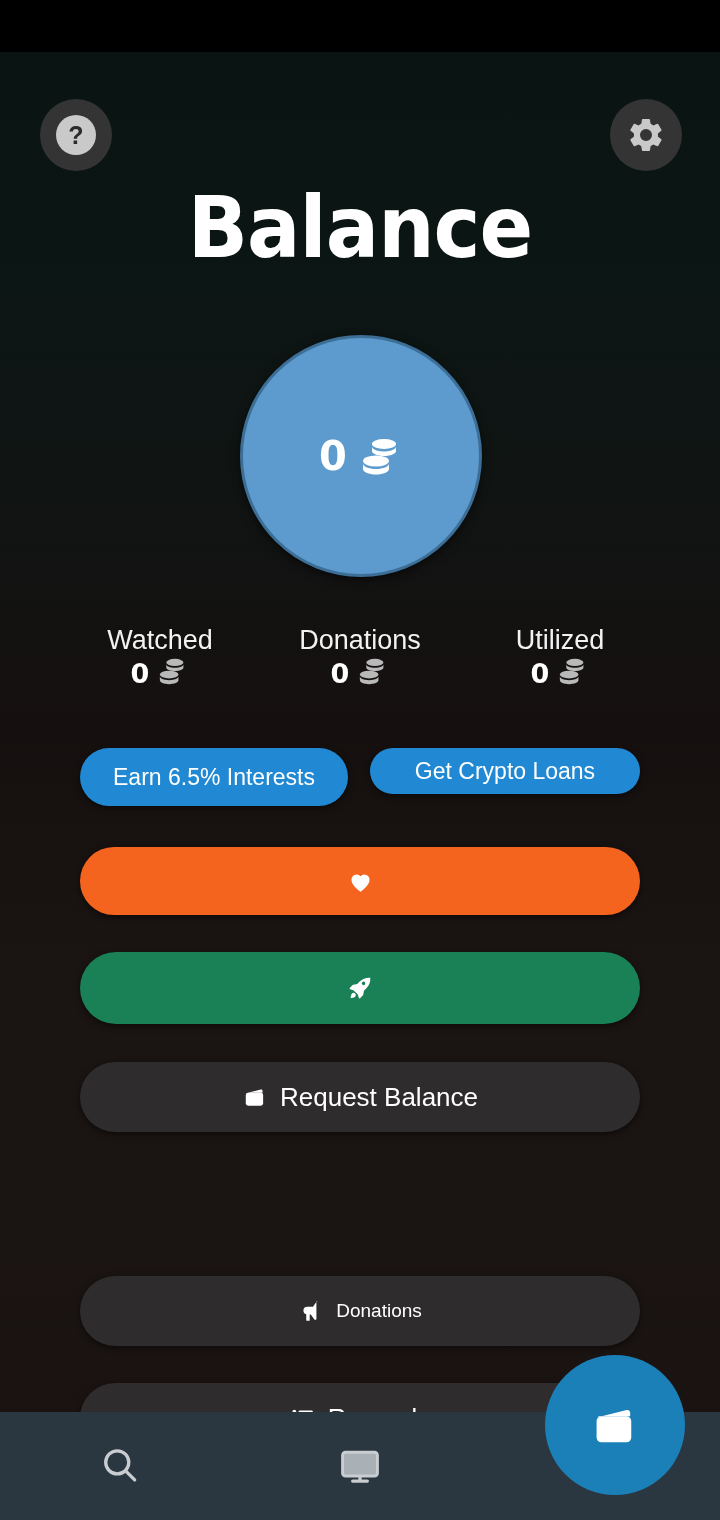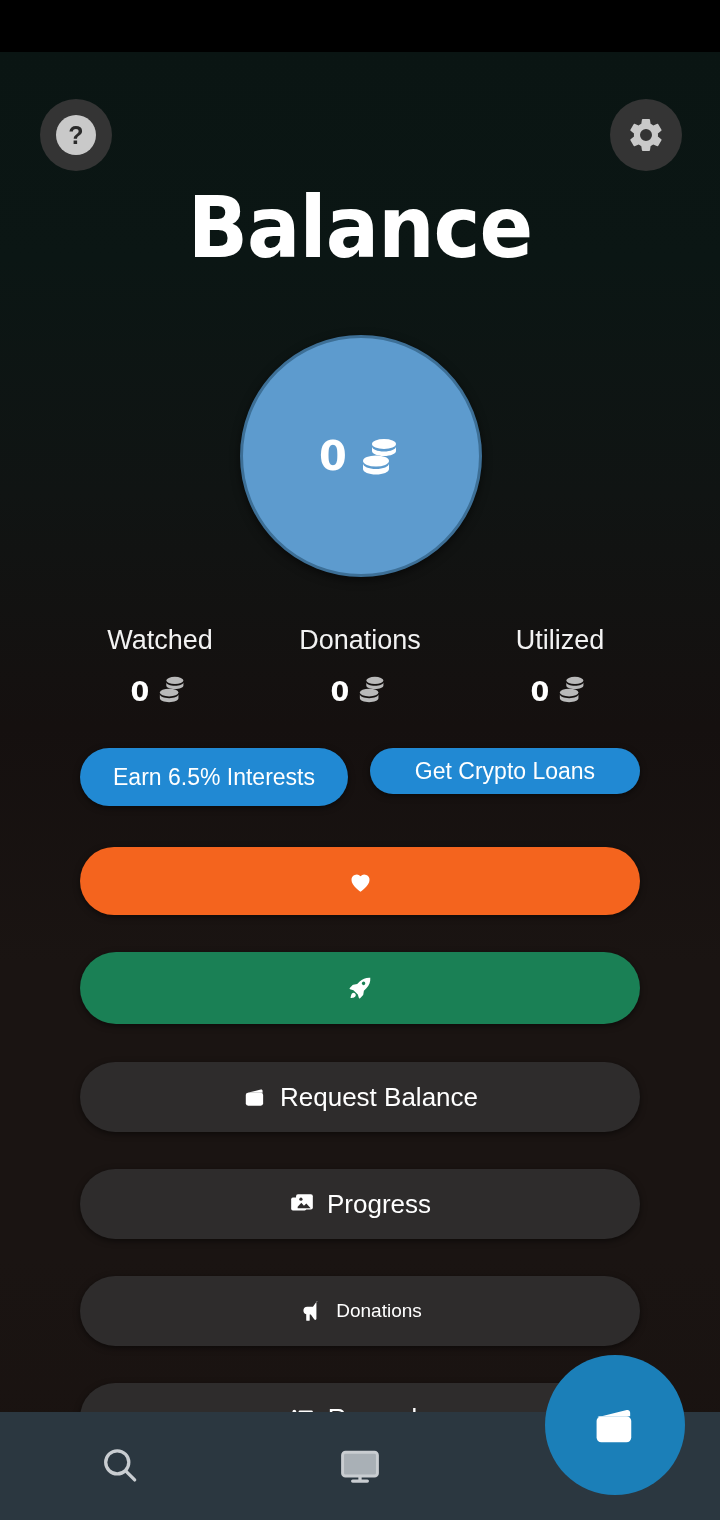--- a/index.html
+++ b/index.html
@@ -96,21 +96,21 @@
 
   
   #stats-row {
     position: absolute; top: 573px; left: 60px;
     width: 600px;
     display: flex;
   }
   .stat {
     flex: 1;
     display: flex; flex-direction: column; align-items: center;
-    gap: 18px;
+    gap: 0;
   }
   .stat-label {
     color: #f2f2f2;
     font-size: 27px;
     font-weight: 400;
   }
   .stat-value-row {
     display: flex; align-items: center; gap: 6px;
   }
   .stat-value {
@@ -302,31 +302,20 @@
     <div id="btn-payout" class="btn">
       <span class="btn-icon">
         <svg width="26" height="26" viewBox="0 0 24 24" fill="#ffffff">
           <path d="M4 8.4l13.4-3.3c.9-.2 1.6.4 1.6 1.3V8H5.5C4.7 8 4 8.2 4 8.4z"></path>
           <rect x="3.5" y="8" width="16" height="12" rx="2.2"></rect>
         </svg>
       </span>
       <span>Request Balance</span>
     </div>
 
-    <div id="btn-progress" class="btn">
-      <span class="btn-icon">
-        <svg width="26" height="26" viewBox="0 0 24 24" fill="#ffffff">
-          <rect x="2" y="6" width="14" height="12" rx="1.6"></rect>
-          <rect x="6.5" y="3" width="15.5" height="14" rx="1.8"></rect>
-          <circle cx="11" cy="7.6" r="1.5" fill="#2e2c2c"></circle>
-          <path d="M8 14.5l3.4-3.6 2.4 2.6 2.2-2 4 4.5H8z" fill="#2e2c2c"></path>
-        </svg>
-      </span>
-      <span>Progress</span>
-    </div>
 
     <div id="btn-donations" class="btn">
       <span class="btn-icon">
         <svg width="26" height="26" viewBox="0 0 24 24" fill="#ffffff">
           <path d="M18.5 3.2c-.5-.3-1.1-.1-1.4.3L13.8 8H8.6A3.6 3.6 0 005 11.6a3.6 3.6 0 002.6 3.5v5.1c0 .5.4.9.9.9h1.4c.5 0 .9-.4.9-.9v-4.9h1l3.3 4.5c.3.4.9.6 1.4.3.3-.2.5-.5.5-.9V4.1c0-.4-.2-.7-.5-.9z"></path>
         </svg>
       </span>
       <span>Donations</span>
     </div>
 

